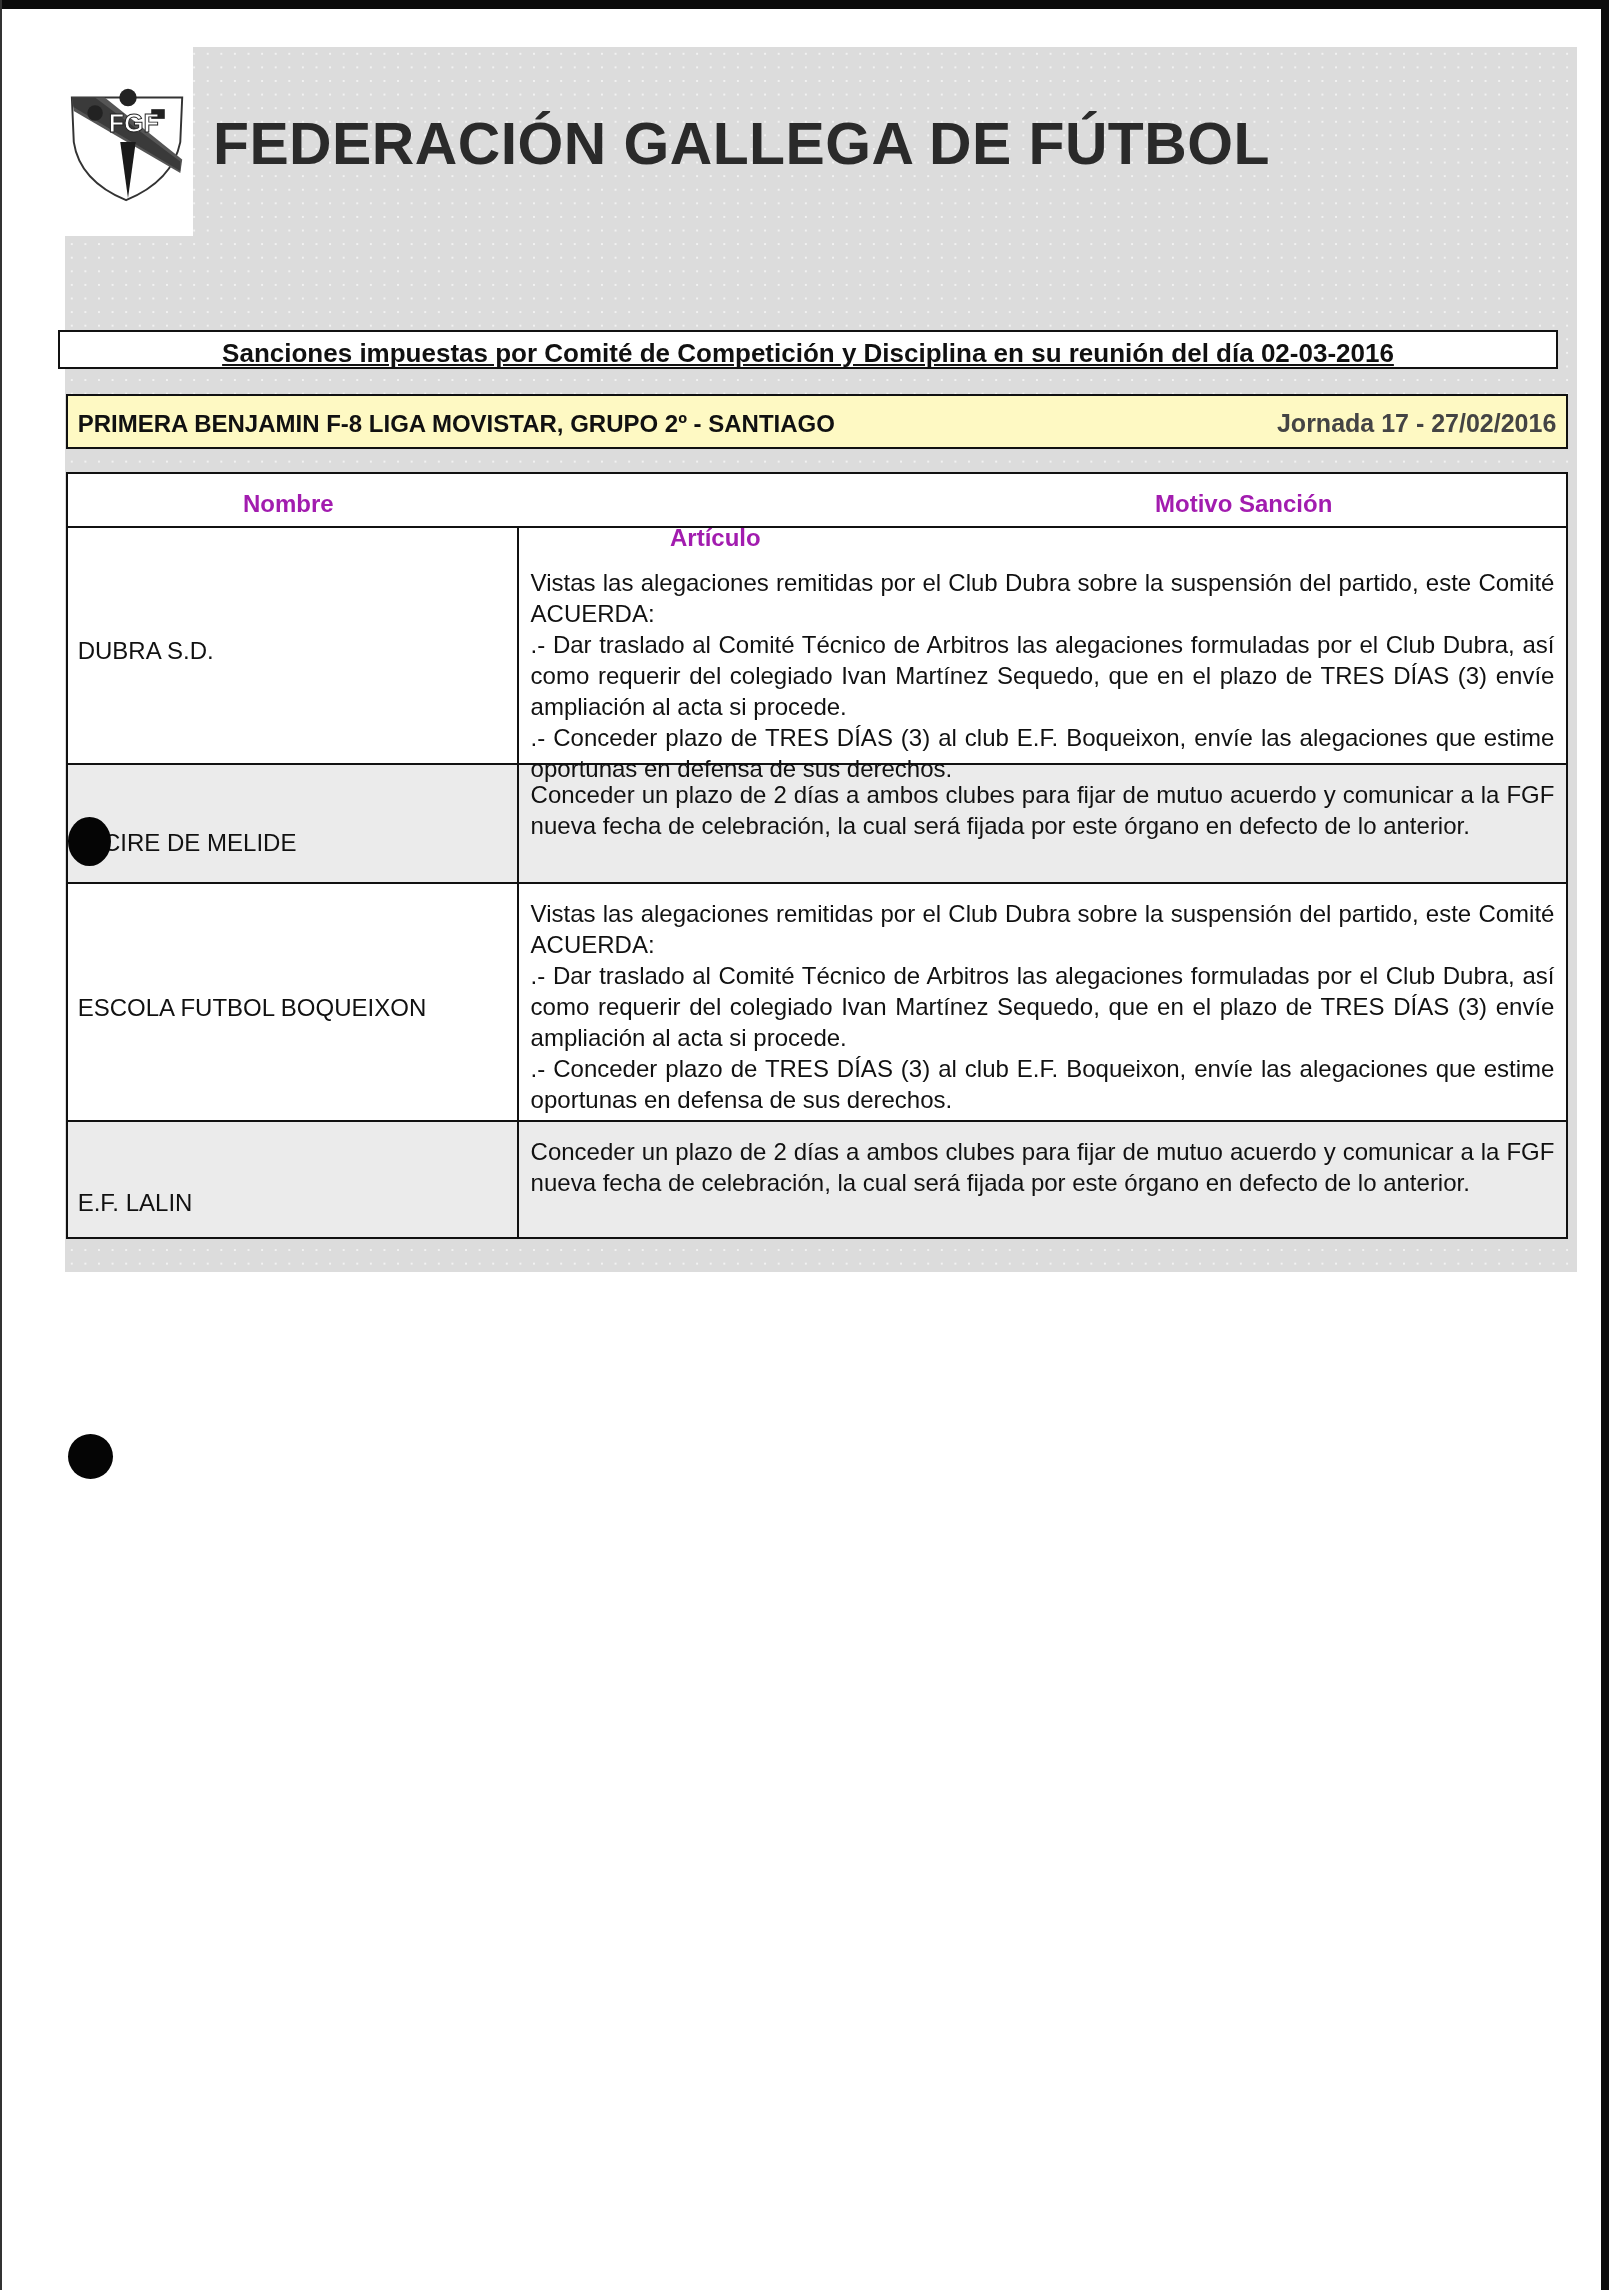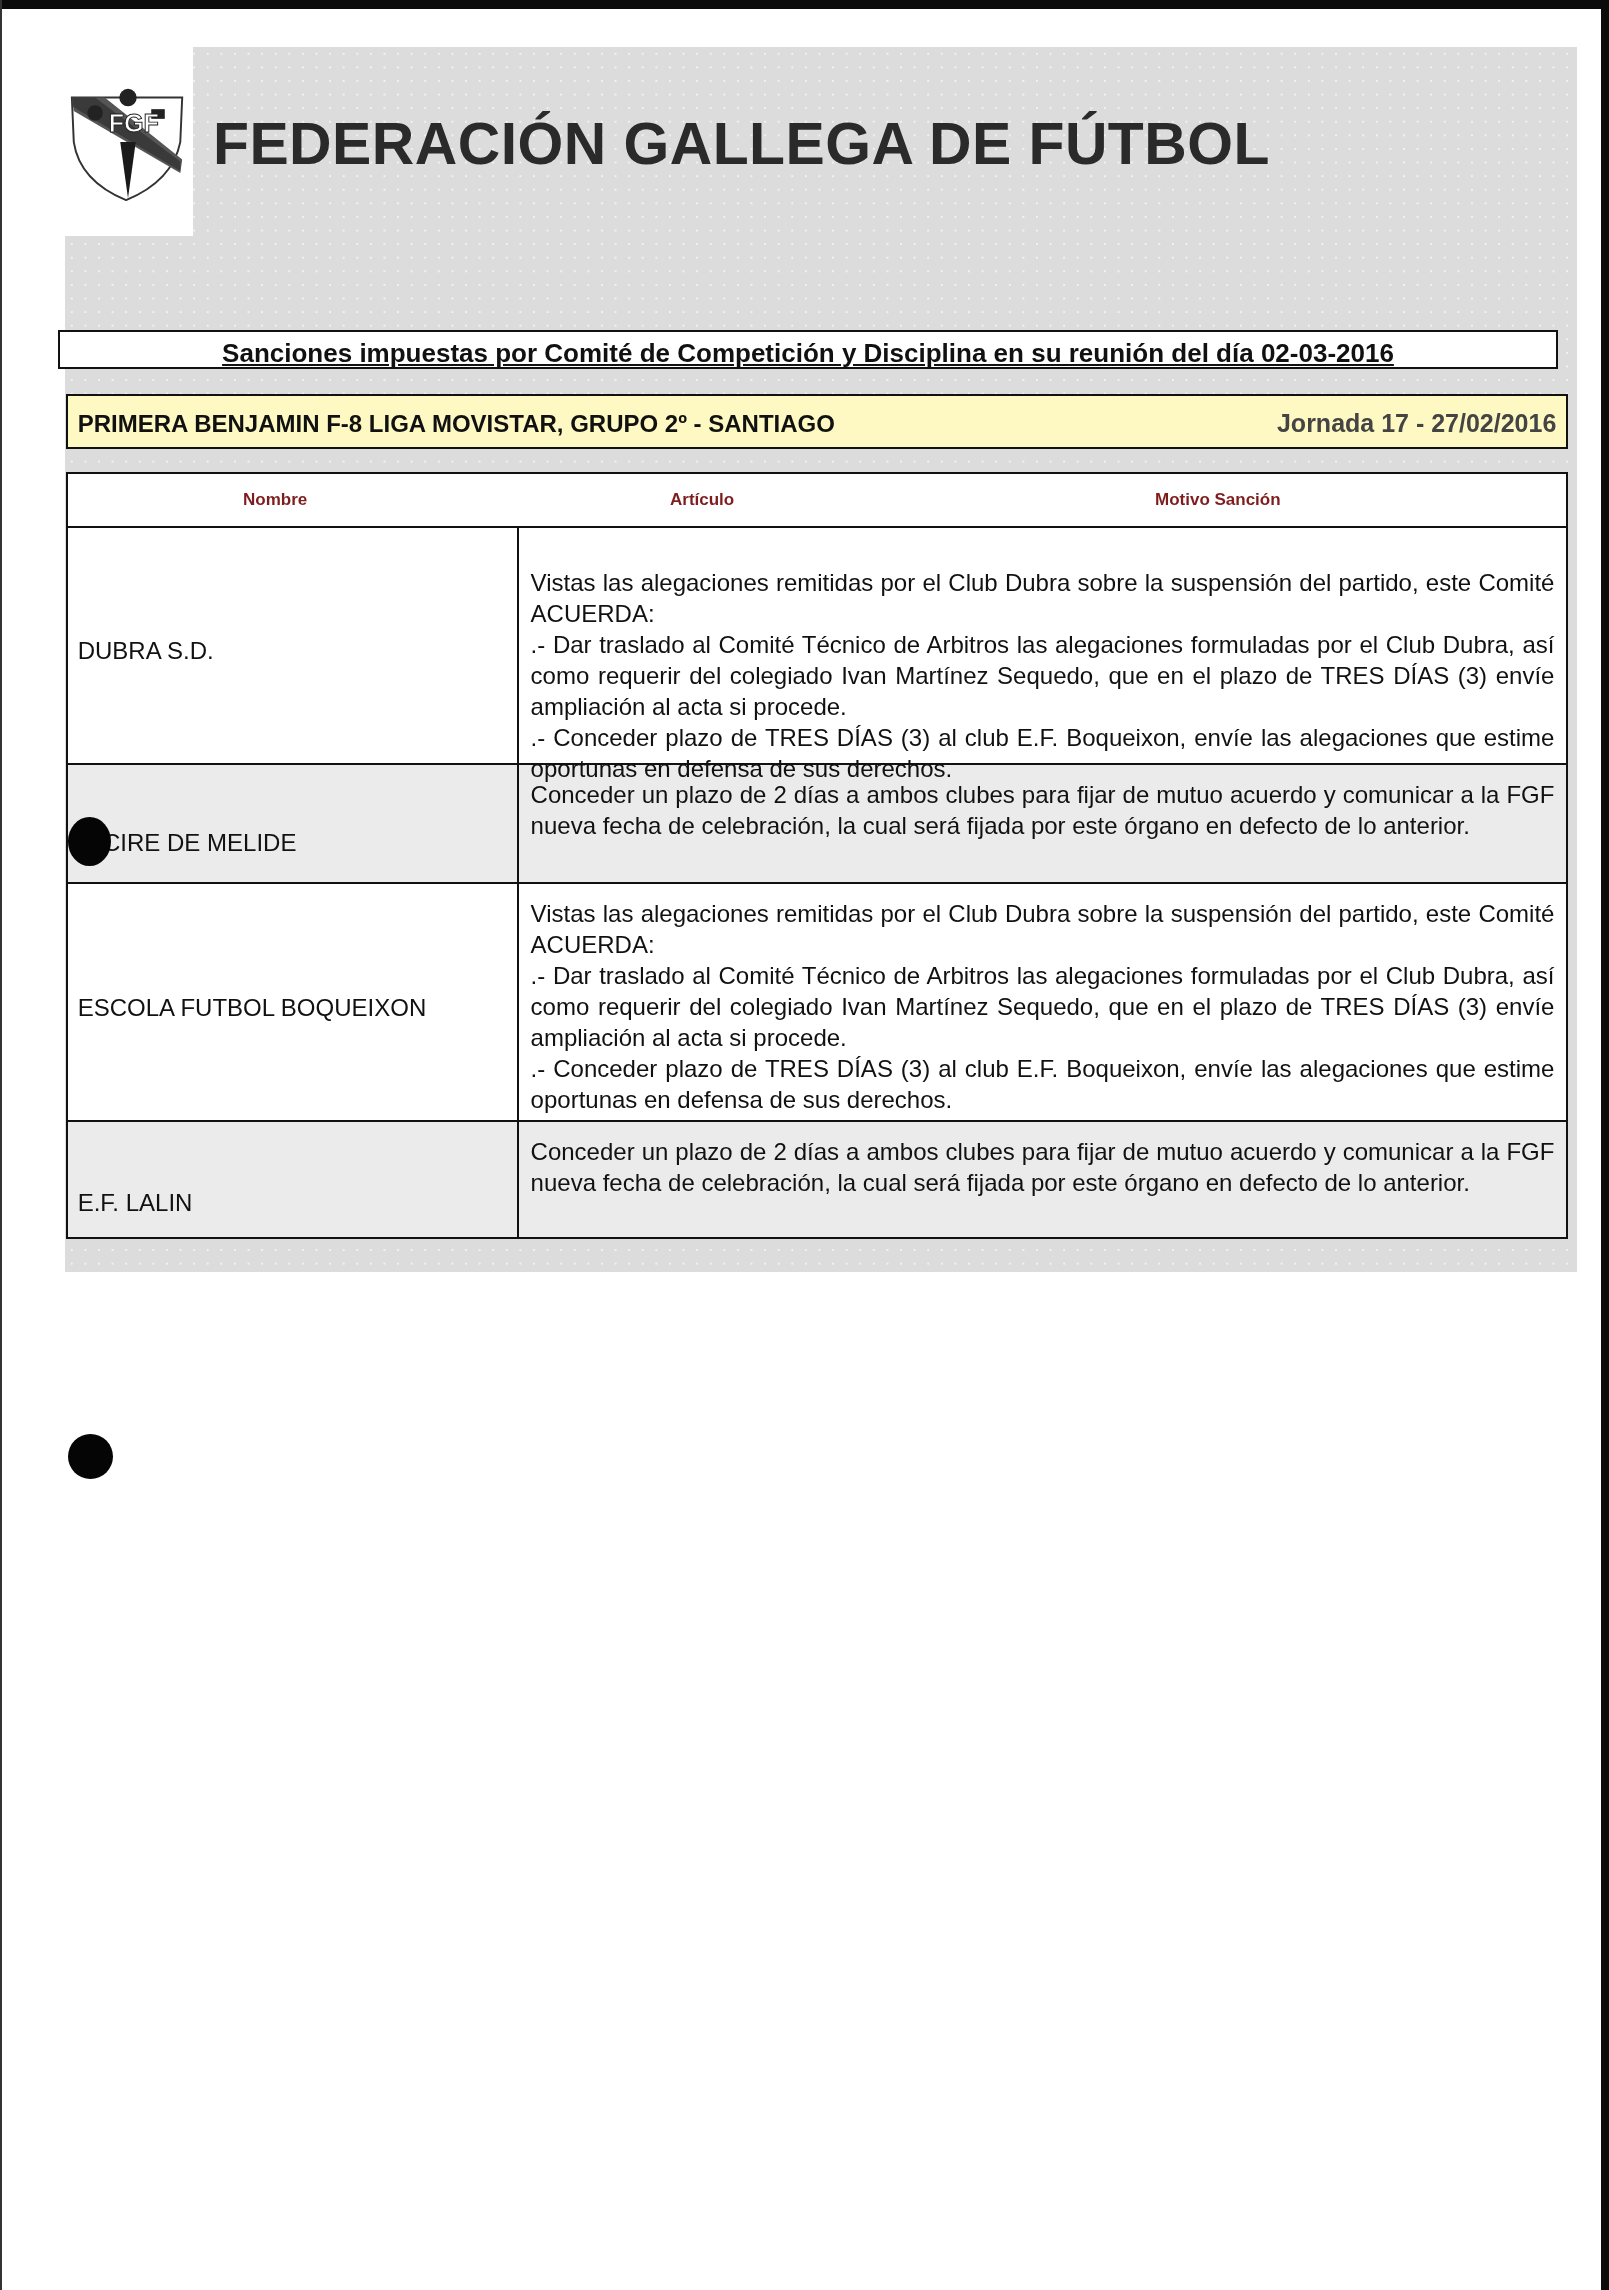--- a/index.html
+++ b/index.html
@@ -43,25 +43,25 @@
   }
   .league-name { position:absolute; left:9.7px; top:13.6px; font-size:24px; font-weight:bold; color:#111; }
   .jornada { position:absolute; right:9.7px; top:12.6px; font-size:25px; font-weight:bold; color:#444; }
 
   .tbl {
     position:absolute; left:66px; top:472px; width:1502px;
     border:2.9px solid #111; box-sizing:border-box; background:#ffffff;
   }
   .tbl-head {
     position:relative; height:52px; border-bottom:2.9px solid #111;
-    font-size:17px; font-weight:bold; color:#7f1d1d;
+    font-size:24px; font-weight:bold; color:#a21caf;
   }
   .th { position:absolute; top:15.5px; }
   .th-nombre { left:175px; }
-  .th-articulo { left:602px; }
+  .th-articulo { left:602px;margin-top:34px; }
   .th-motivo { left:1087px; }
 
   .row { display:flex; border-bottom:2.9px solid #111; }
   .row:last-child { border-bottom:none; }
   .row.shaded { background:#ebebeb; }
   .cell-name {
     width:451px; box-sizing:border-box; border-right:2.9px solid #111;
     display:flex; align-items:center; padding:11.6px 9.7px 0 9.7px;
     font-size:24px; color:#111;
   }

